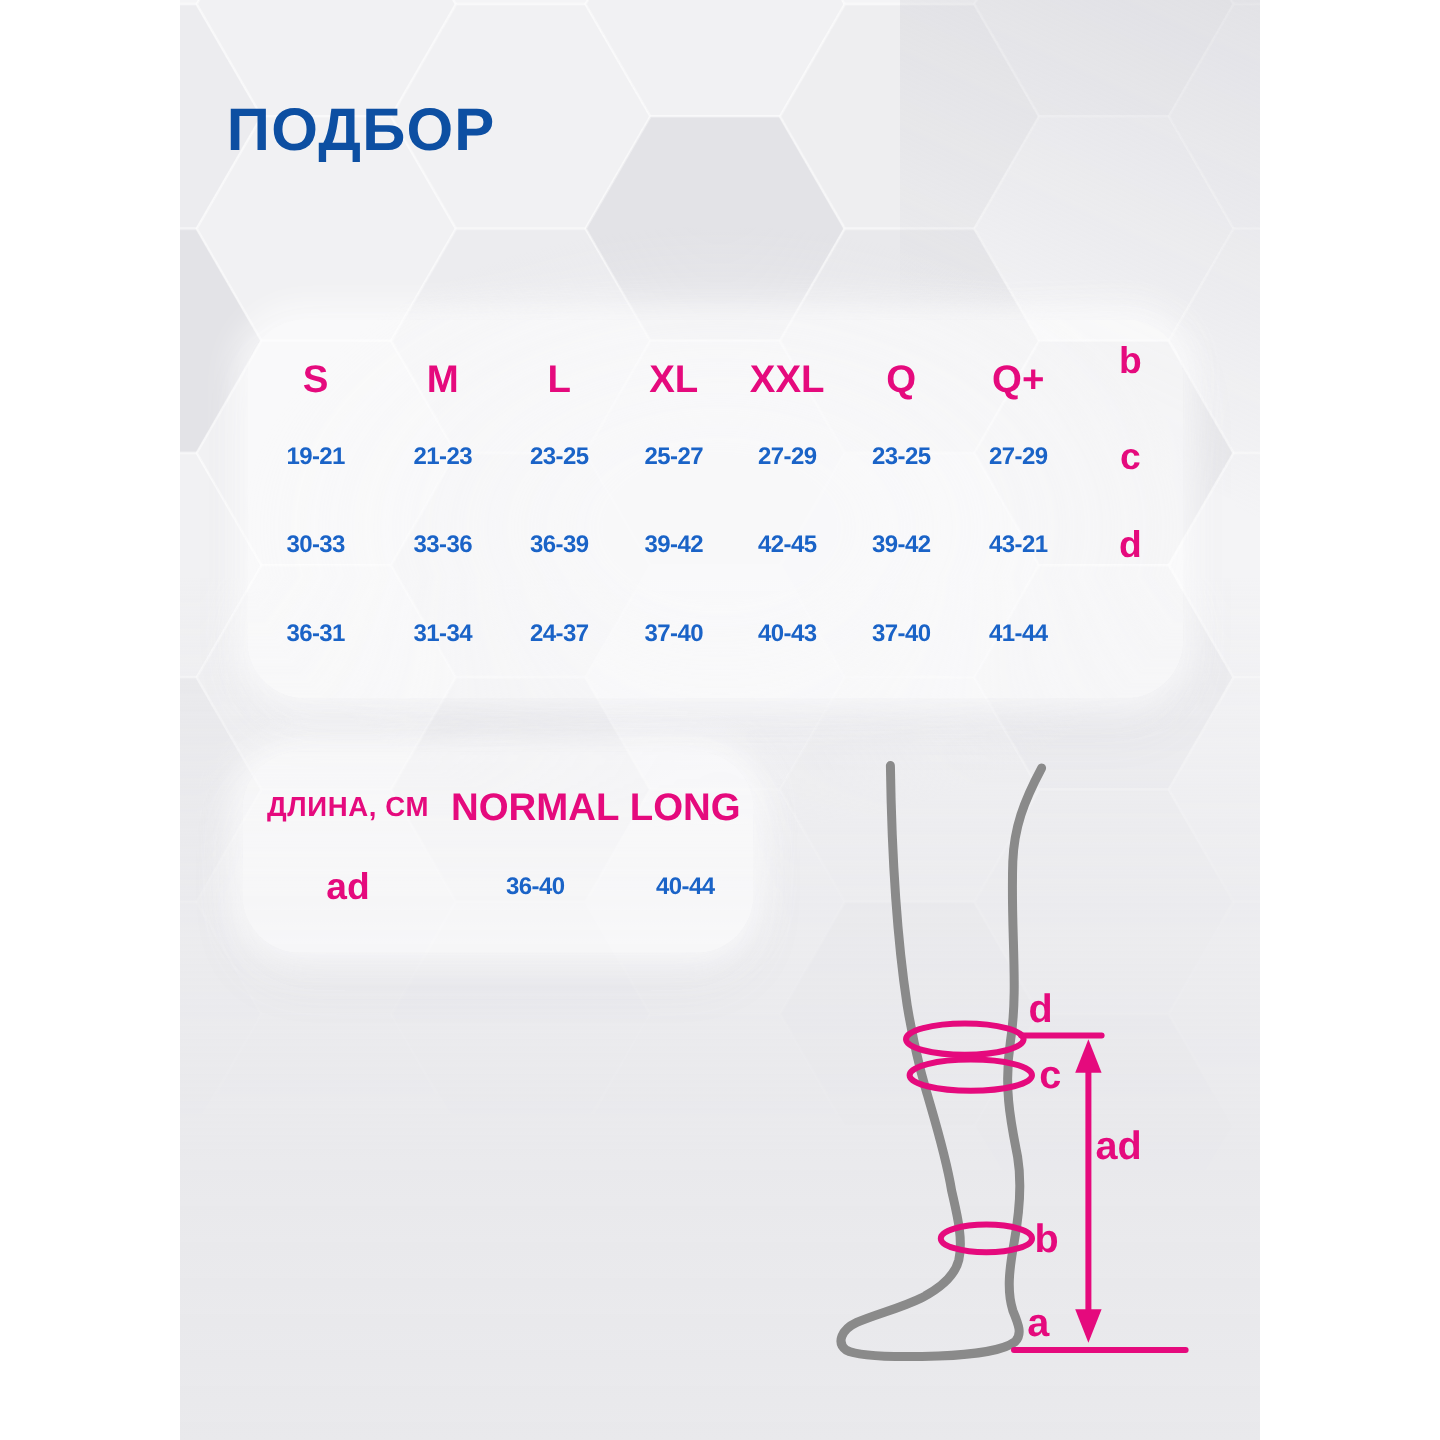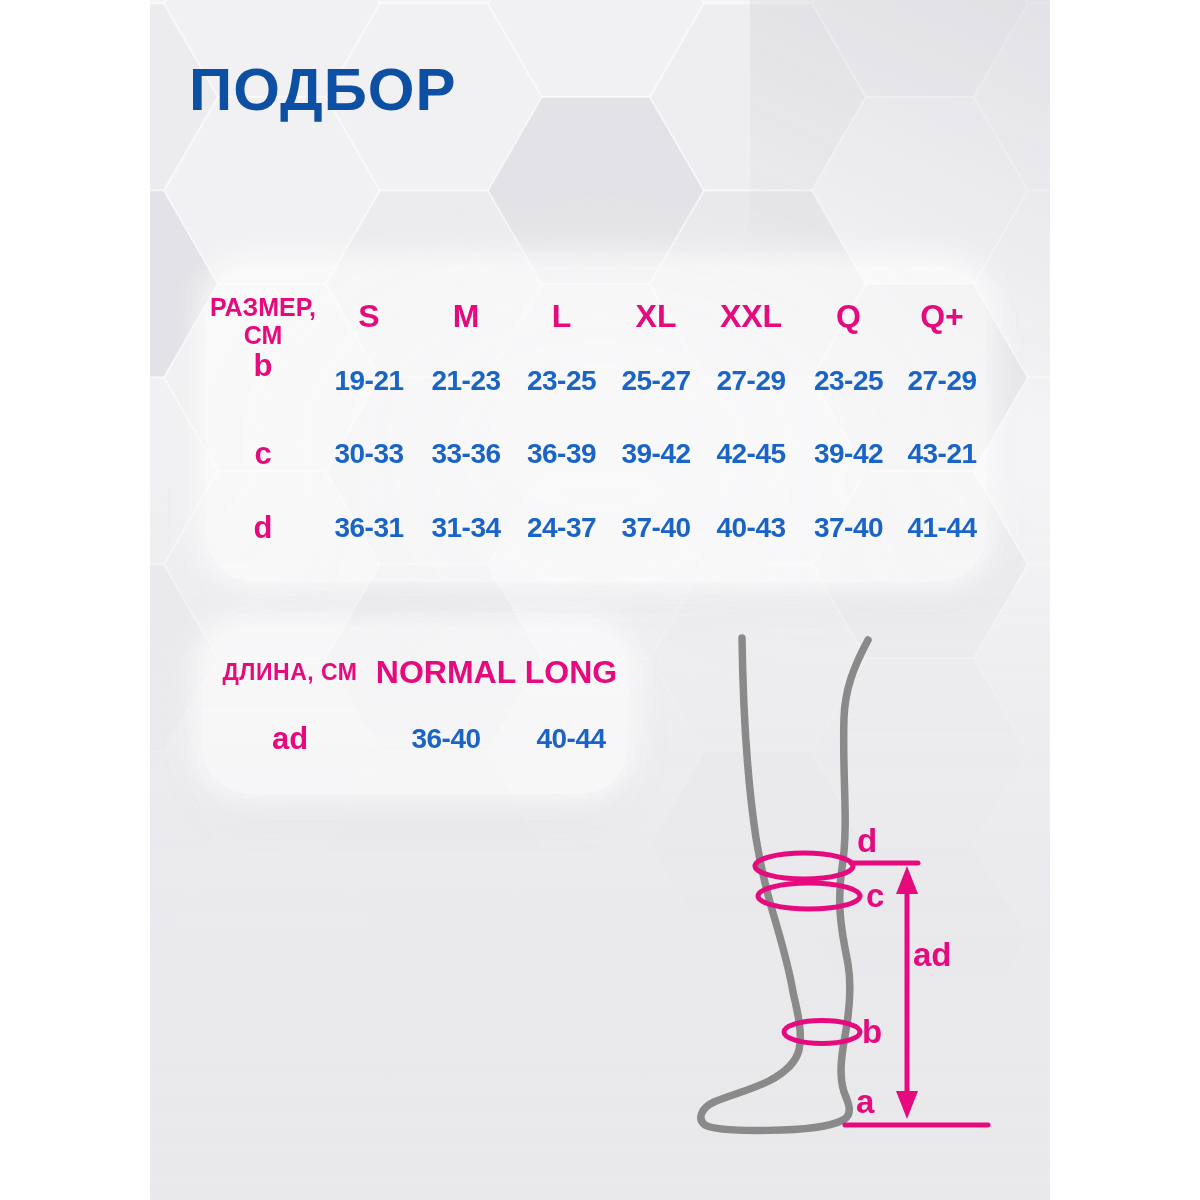--- a/index.html
+++ b/index.html
@@ -22,22 +22,22 @@
   .band svg{position:absolute;left:0;top:0;}
   .hx{stroke:#ffffff;stroke-opacity:.45;stroke-width:2;}
   .fade-tr{position:absolute;right:0;top:0;width:300px;height:560px;
     background:linear-gradient(205deg,rgba(198,198,206,.38),rgba(198,198,206,0) 62%);}
   .fade-center{position:absolute;left:0;top:140px;width:900px;height:760px;
     background:radial-gradient(ellipse 540px 340px at 450px 300px,rgba(240,240,243,.85) 18%,rgba(240,240,243,0) 74%);}
   .fade-bottom{position:absolute;inset:0;
     background:linear-gradient(to bottom,rgba(236,236,239,0) 40%,rgba(235,235,238,.82) 62%,rgba(233,233,236,.97) 80%,#e9e9ec 100%);}
   
   .title{
-    position:absolute;left:189px;top:50px;margin:0;
-    font-size:60px;line-height:80px;font-weight:700;letter-spacing:1px;
+    position:absolute;left:189px;top:68px;margin:0;
+    font-size:50px;line-height:80px;font-weight:700;letter-spacing:1px;
     color:var(--title-blue);
   }
   
   .panel{
     position:absolute;border-radius:48px;
     background:rgba(255,255,255,.55);
     box-shadow:0 0 26px 12px rgba(255,255,255,.65), 0 20px 45px rgba(150,150,165,.10);
   }
   .p-size{left:206px;top:266px;width:780px;height:316px;}
   .p-len{left:202px;top:626px;width:426px;height:168px;}
@@ -51,21 +51,21 @@
     left:0;right:0;top:22px;
     grid-template-columns:176px 136px 114px;
     grid-template-rows:48px 86px;
   }
   .hdr{color:var(--pink);font-weight:700;font-size:32px;}
   .hdr.lh{font-size:23px;letter-spacing:.5px;}
   .corner{color:var(--pink);font-weight:700;font-size:25px;line-height:28px;text-align:center;padding-top:10px;}
   .corner span{display:block;}
   .rlabel{color:var(--pink);font-weight:700;font-size:31px;}
   .rlabel.raise{position:relative;top:-15px;}
-  .num{color:var(--blue);font-weight:700;font-size:28px;letter-spacing:-.5px;}
+  .num{color:var(--blue);font-weight:700;font-size:20px;letter-spacing:-.5px;}
   
   .leg{position:absolute;left:650px;top:600px;width:360px;height:580px;}
   .legline{fill:none;stroke:var(--leg-gray);stroke-width:7.5;stroke-linecap:round;stroke-linejoin:round;}
   .pstroke{fill:none;stroke:var(--pink);stroke-width:5;stroke-linecap:round;}
   .pfill{fill:var(--pink);}
   .plabel{fill:var(--pink);font-weight:700;font-size:33px;font-family:"Liberation Sans",sans-serif;}
   
   .logo{position:absolute;left:198px;top:1098px;width:160px;height:62px;}
   .logo-text{
     position:absolute;left:0;top:0;
@@ -151,24 +151,20 @@
     </svg>
     <div class="fade-tr"></div>
     <div class="fade-center"></div>
     <div class="fade-bottom"></div>
   </div>
 
   <h1 class="title"><span>ПОДБОР</span><br></h1>
 
   <section class="panel p-size">
     <div class="grid size-grid">
-      <div class="corner">
-        <span>РАЗМЕР,</span>
-        <span>СМ</span>
-      </div>
       <div class="hdr">S</div>
       <div class="hdr">M</div>
       <div class="hdr">L</div>
       <div class="hdr">XL</div>
       <div class="hdr">XXL</div>
       <div class="hdr">Q</div>
       <div class="hdr">Q+</div>
 
       <div class="rlabel raise">b</div>
       <div class="num">19-21</div>

